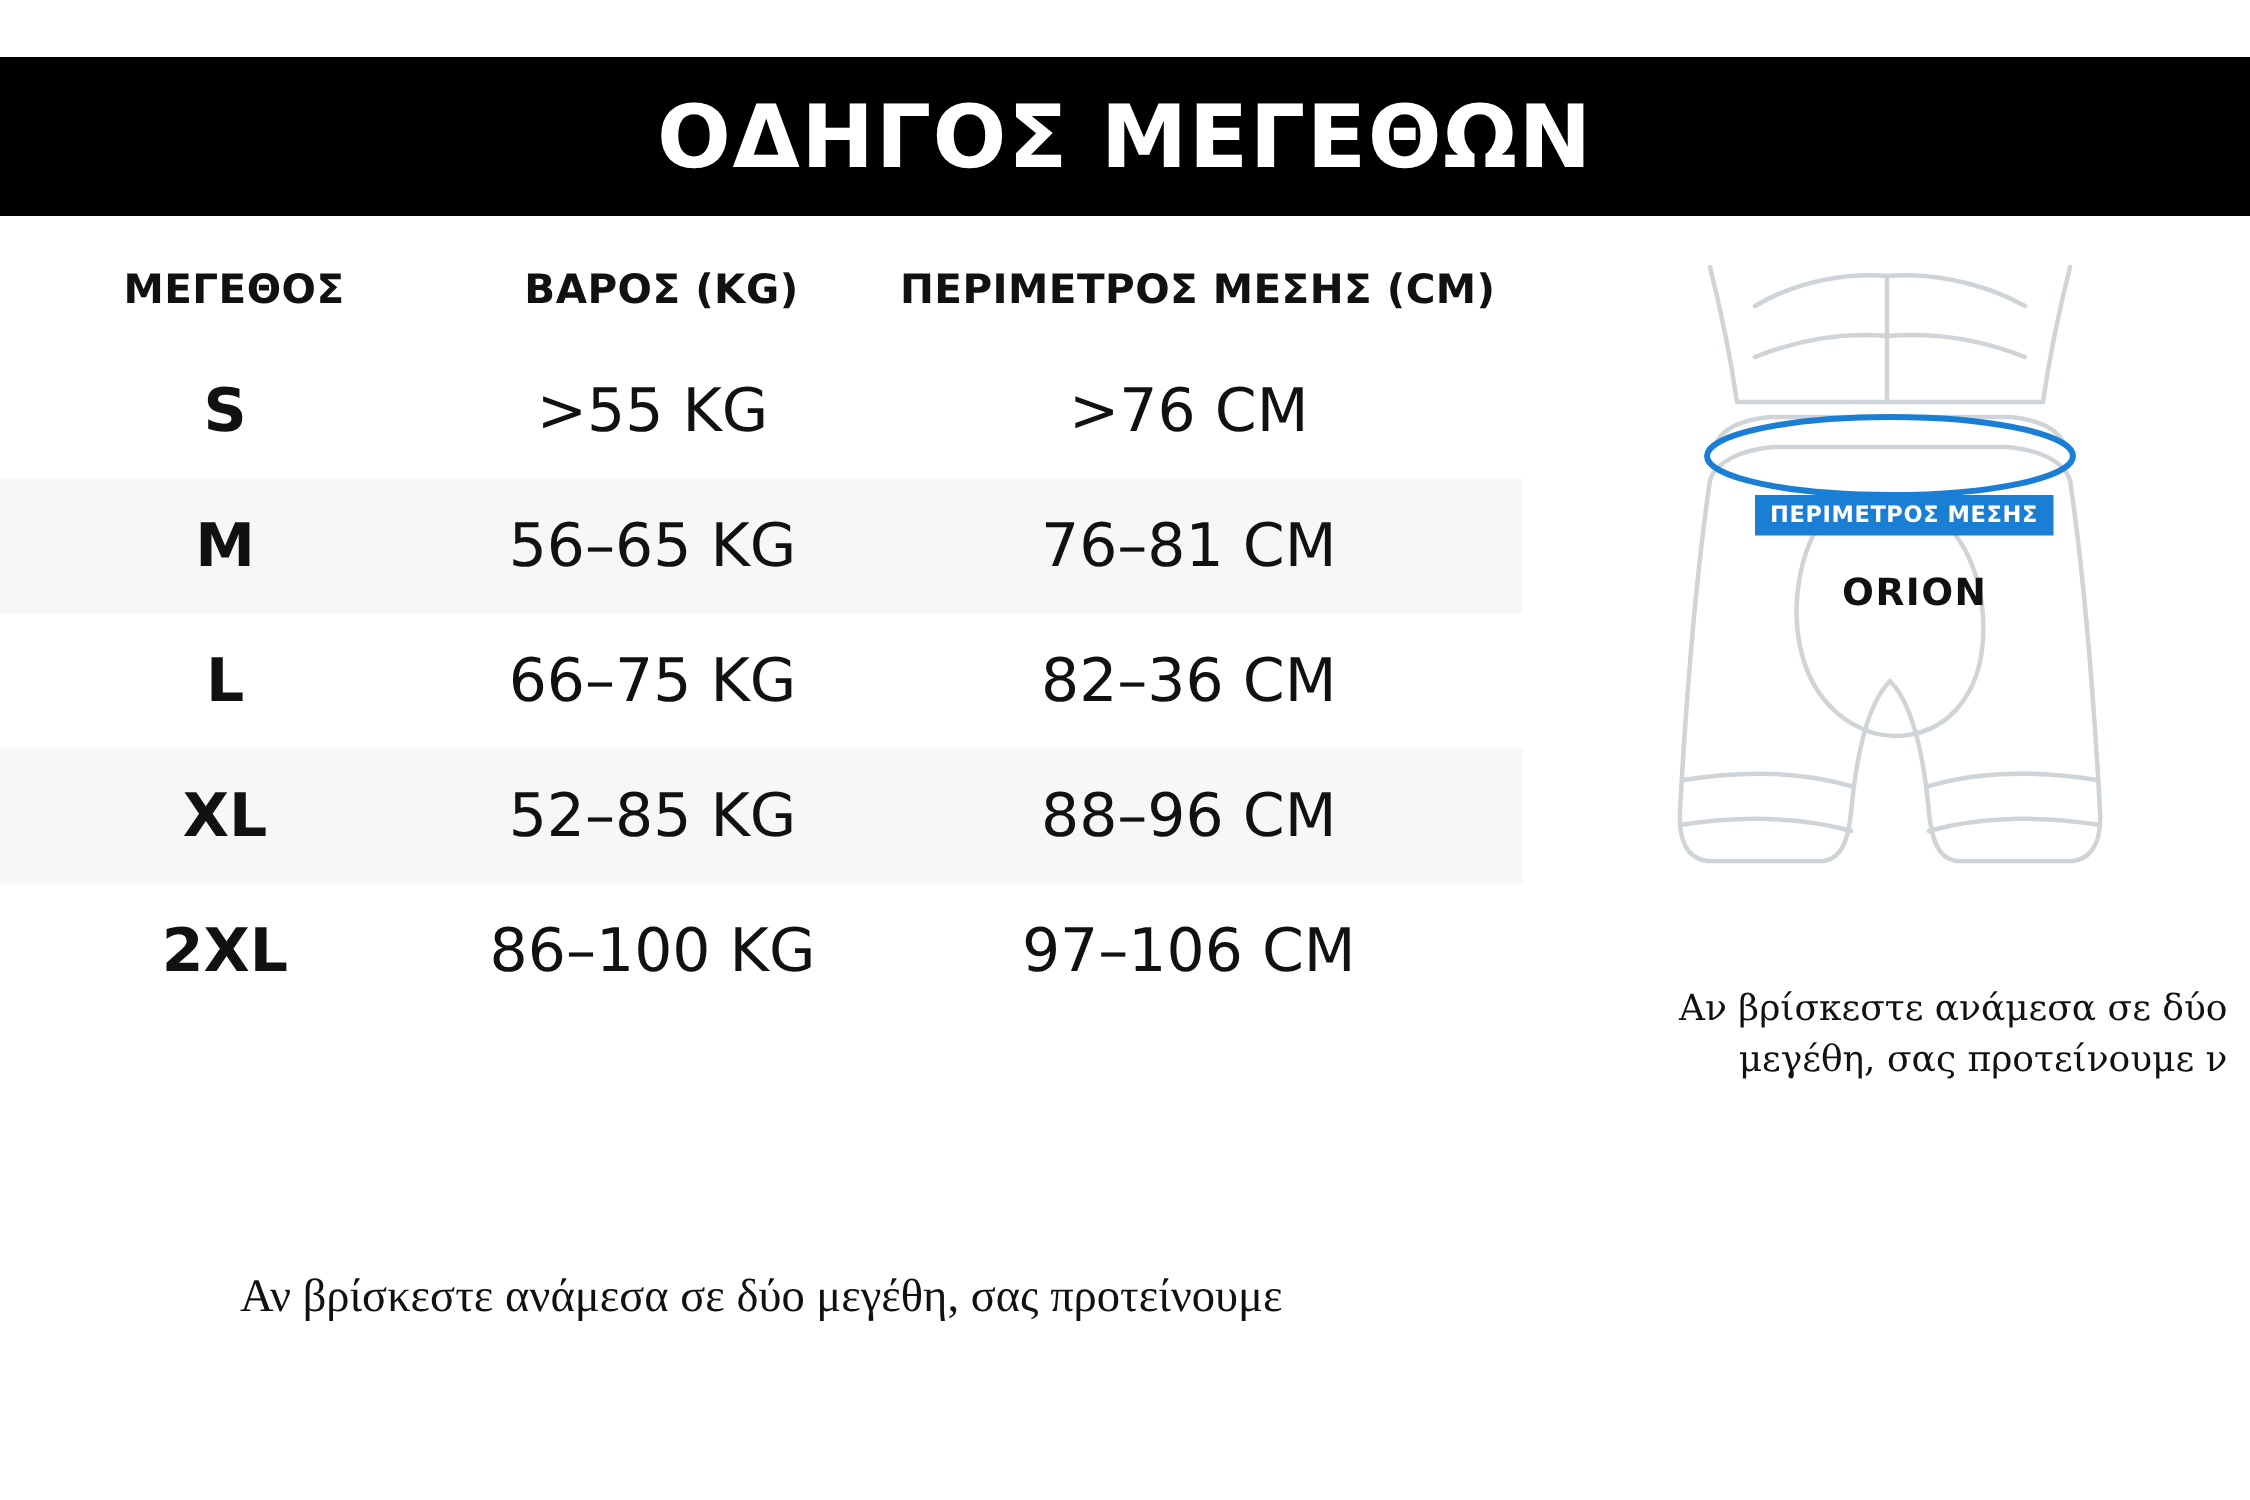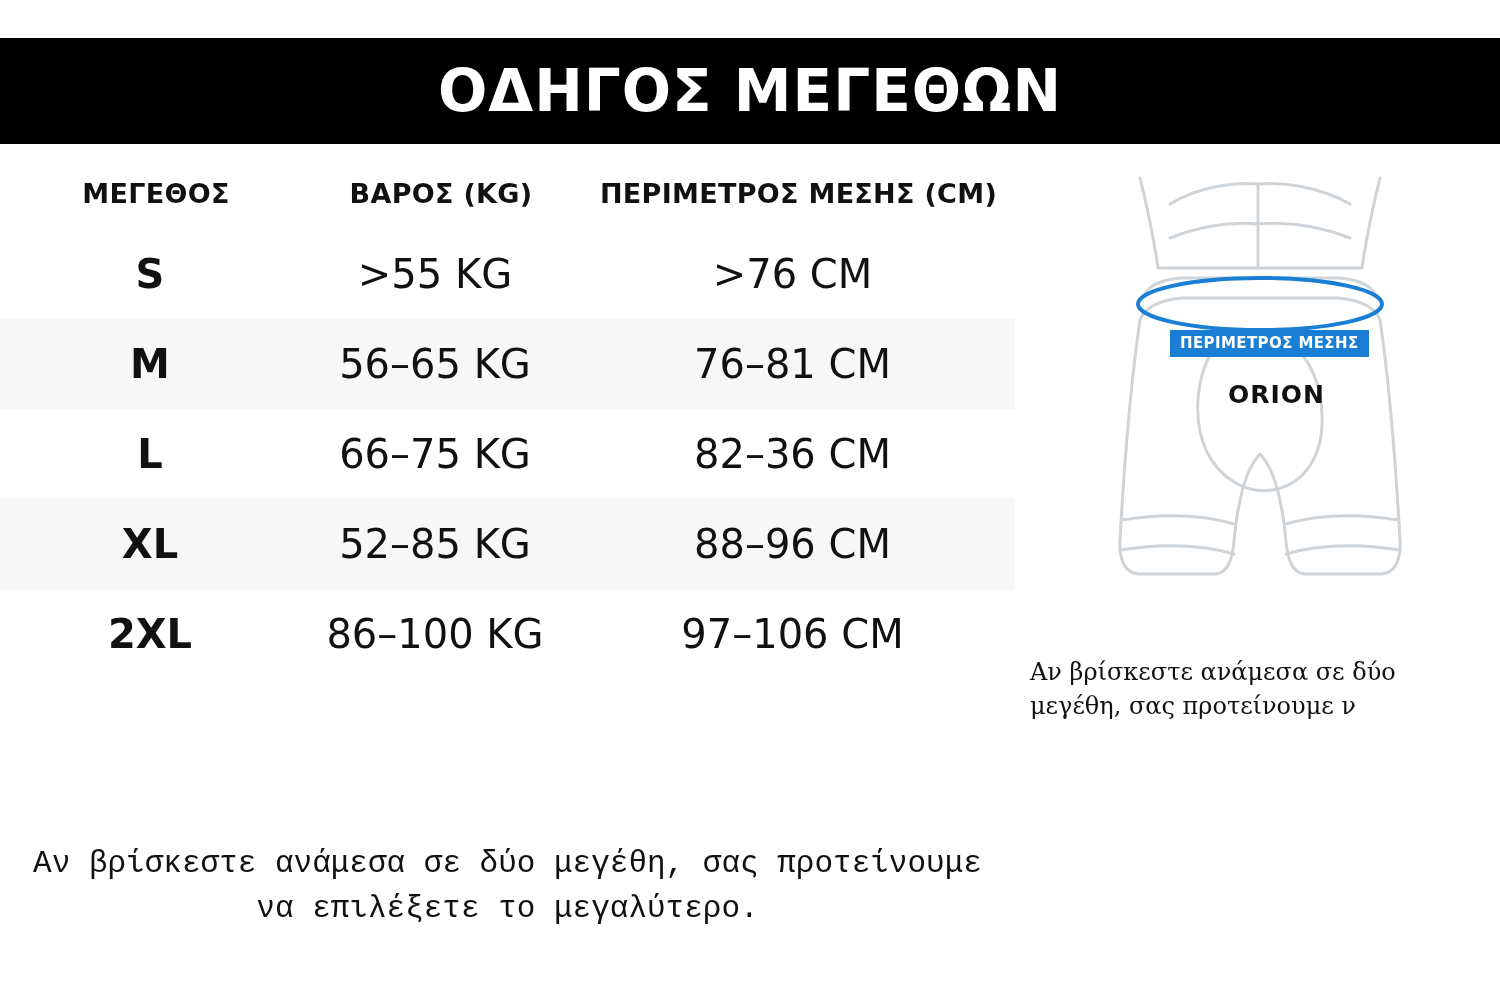--- a/index.html
+++ b/index.html
@@ -84,21 +84,21 @@
   
   .footer-note {
     position: absolute;
     left: 0;
     top: 842px;
     width: 1015px;
     text-align: center;
     font-size: 31px;
     line-height: 1.45;
     color: #111111;
-    font-family: Liberation Mono, monospace;
+    font-family: Liberation Serif, serif;
   }
   .footer-note .ln { display: block; }
   
   .illustration {
     position: absolute;
     left: 1020px;
     top: 168px;
     width: 480px;
     height: 490px;
   }
@@ -123,21 +123,21 @@
     font-weight: 700;
     color: #111111;
     letter-spacing: 1px;
     text-align: right;
   }
   .side-note {
     position: absolute;
     left: 1030px;
     top: 655px;
     width: 455px;
-    text-align: left;
+    text-align: right;
     font-size: 24px;
     line-height: 1.42;
     color: #111111;
     font-family: "DejaVu Serif", "Liberation Serif", serif;
   }
   .side-note .ln { display: block; }
 </style>
 </head>
 <body>
 
@@ -186,21 +186,20 @@
           <td class="size-cell">2XL</td>
           <td>86–100 KG</td>
           <td>97–106 CM</td>
         </tr>
       </tbody>
     </table>
   </div>
 
   <div class="footer-note">
     <span class="ln">Αν βρίσκεστε ανάμεσα σε δύο μεγέθη, σας προτείνουμε</span>
-    <span class="ln">να επιλέξετε το μεγαλύτερο.</span>
   </div>
 
   <div class="illustration">
     <svg width="480" height="490" viewBox="0 0 480 490" xmlns="http://www.w3.org/2000/svg">
       <g fill="none" stroke="#cfd4d8" stroke-width="3" stroke-linecap="round" stroke-linejoin="round">
 
         <path d="M120 10 C128 42 134 72 138 100 L342 100 C346 72 352 42 360 10"></path>
         <path d="M150 36 C180 18 215 14 238 16 C262 14 298 18 330 36"></path>
         <path d="M238 16 L238 100"></path>
         <path d="M150 70 C185 56 215 54 238 56 C262 54 295 56 330 70"></path>

